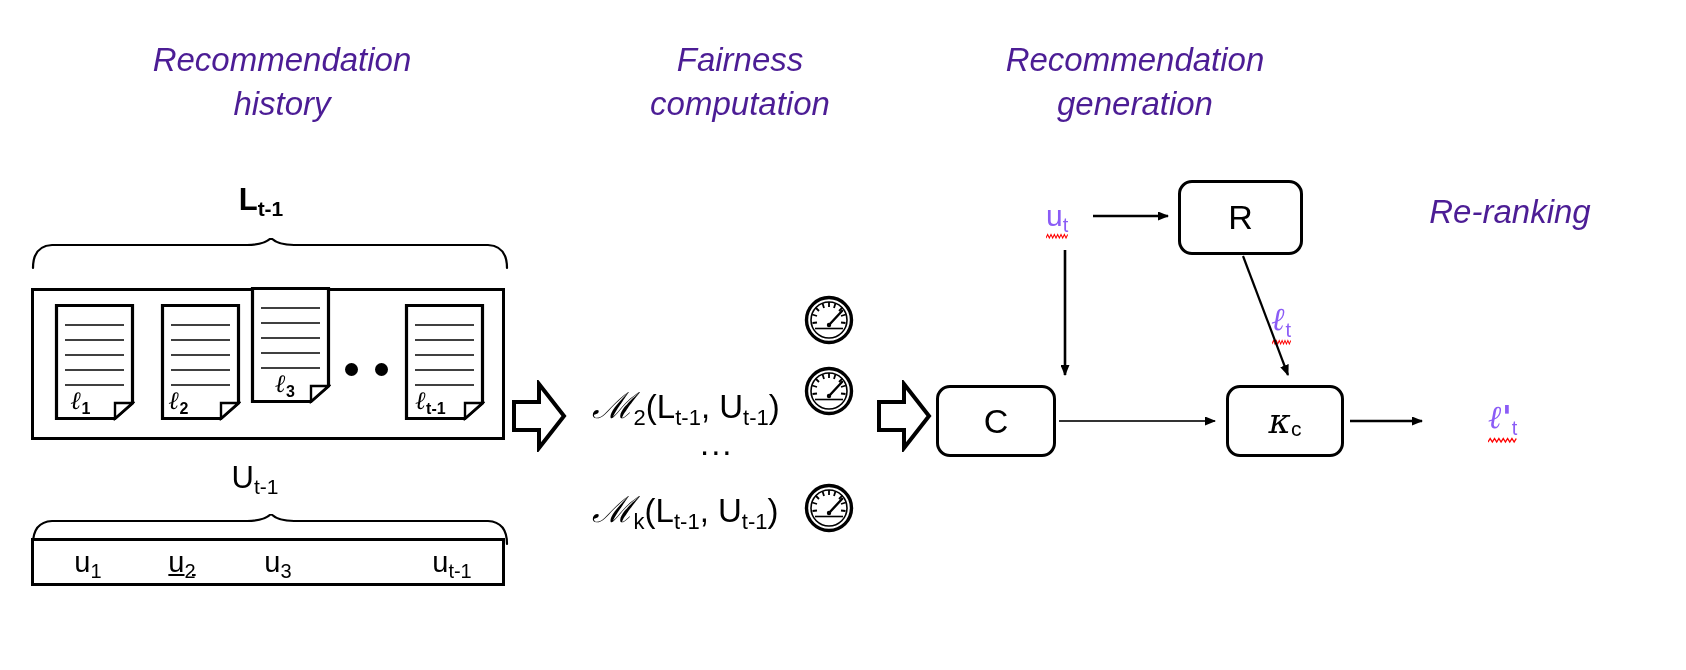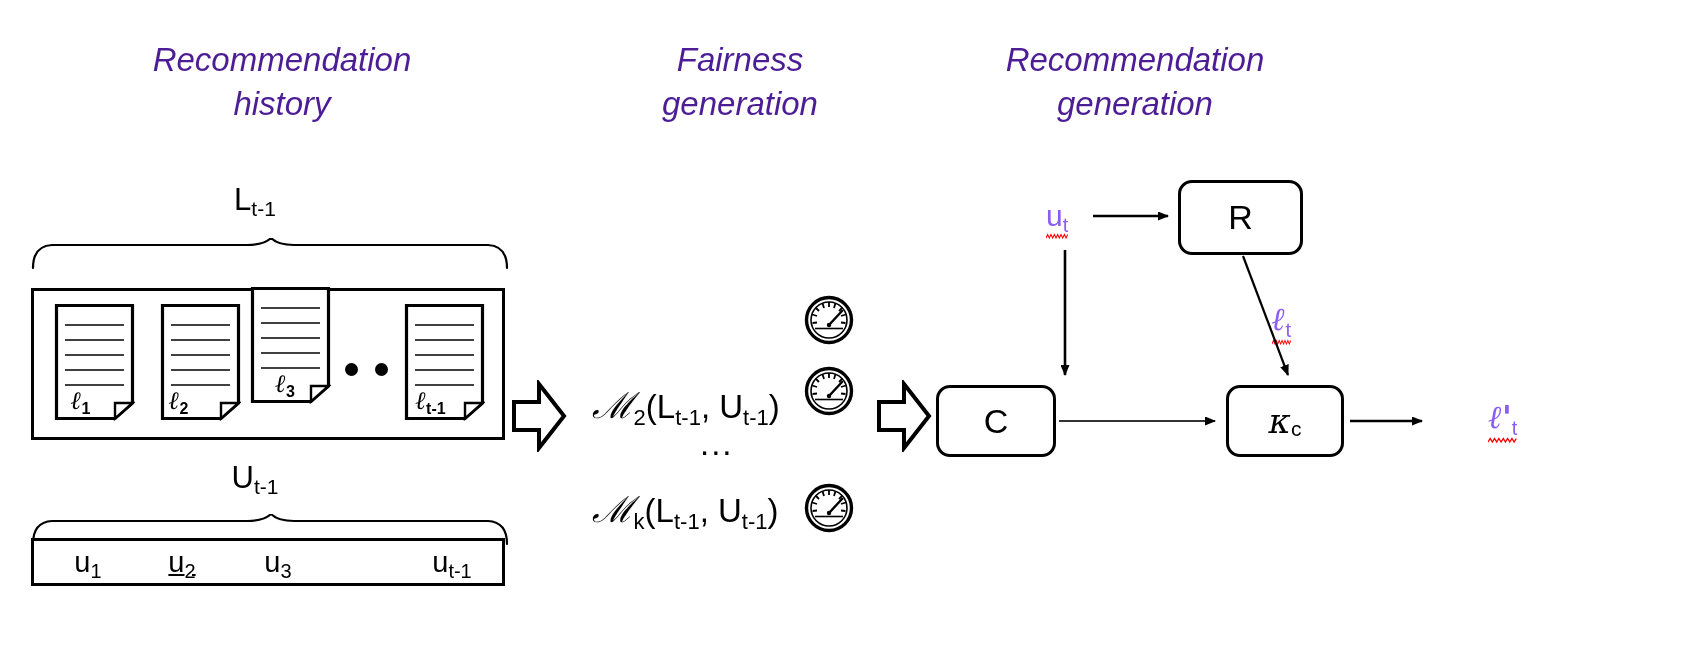--- a/index.html
+++ b/index.html
@@ -199,28 +199,29 @@
 </head>
 <body>
 
 <div id="canvas">
 
   
   <div class="abs section-title" style="left:32px; top:38px; width:500px;">Recommendation
 history</div>
 
   <div class="abs section-title" style="left:575px; top:38px; width:330px;">Fairness
-generation</div>
+computation</div>
 
   <div class="abs section-title" style="left:925px; top:38px; width:420px;">Recommendation
 generation</div>
 
-
-  
-  <div class="abs set-label" style="left:190px; top:182px; width:130px;">
+  <div class="abs section-title" style="left:1345px; top:190px; width:330px;">Re-ranking</div>
+
+  
+  <div class="abs set-label" style="left:196px; top:182px; width:130px;font-weight:bold;">
     <span>L</span><span class="sub">t-1</span>
   </div>
 
   
   <svg class="abs" style="left:30px; top:238px;" width="480" height="32">
     <path d="M3,30 Q3,8 22,7 L217,7 Q234,7 241,0 Q248,7 264,7 L458,7 Q477,8 477,30" fill="none" stroke="#000" stroke-width="2.2" stroke-linecap="round"></path>
   </svg>
 
   
   <div class="abs rect-box" style="left:31px; top:288px; width:474px; height:152px;"></div>

